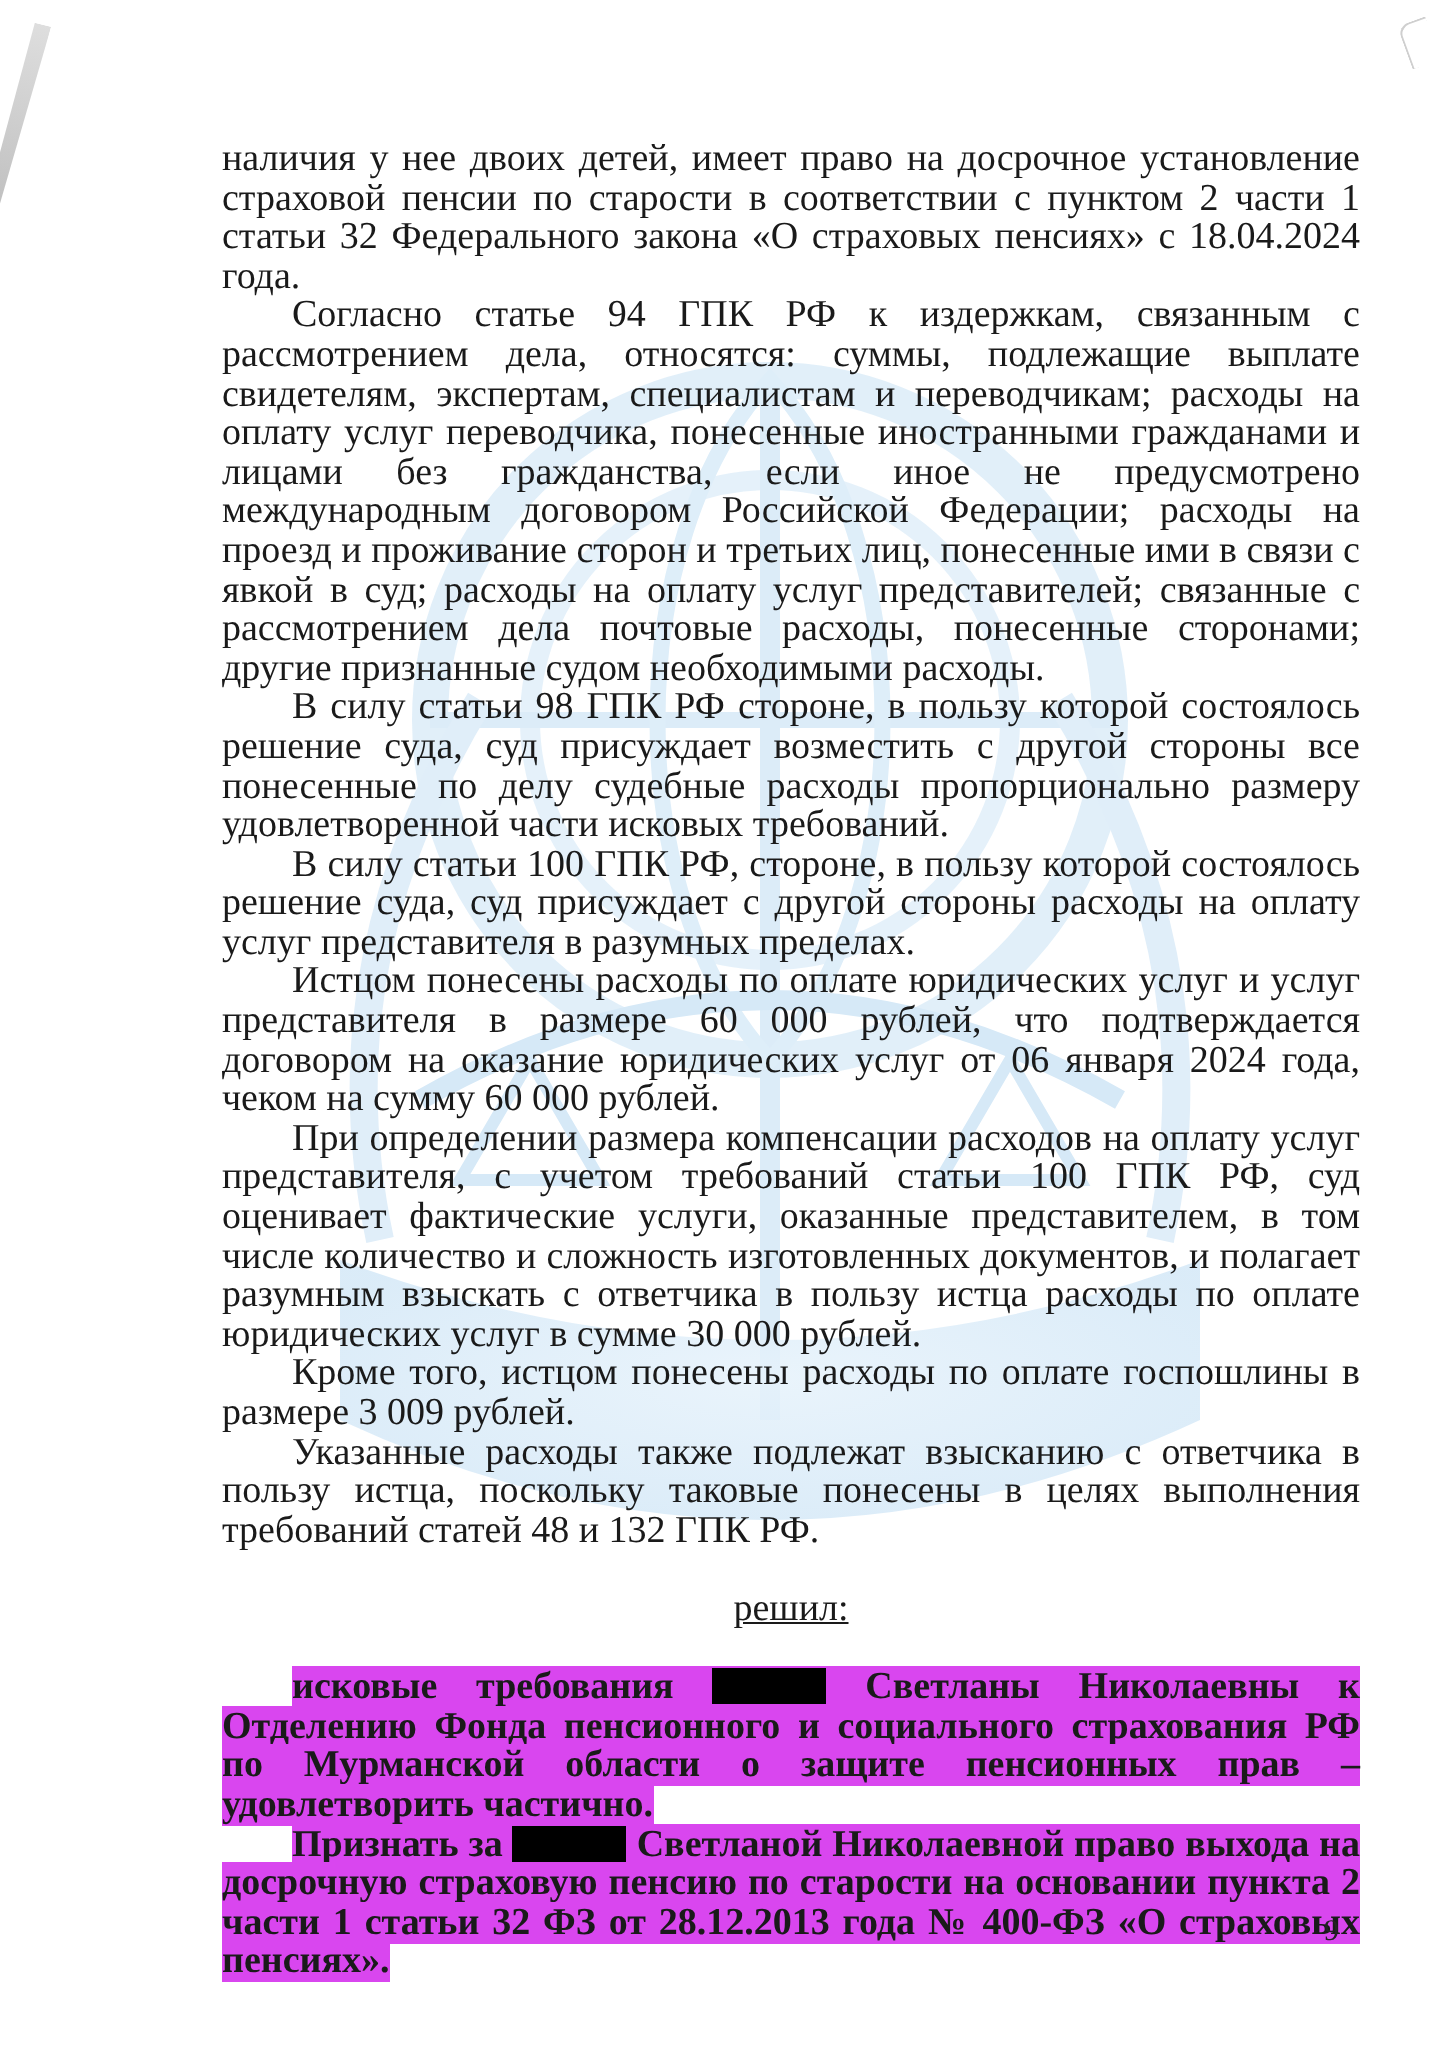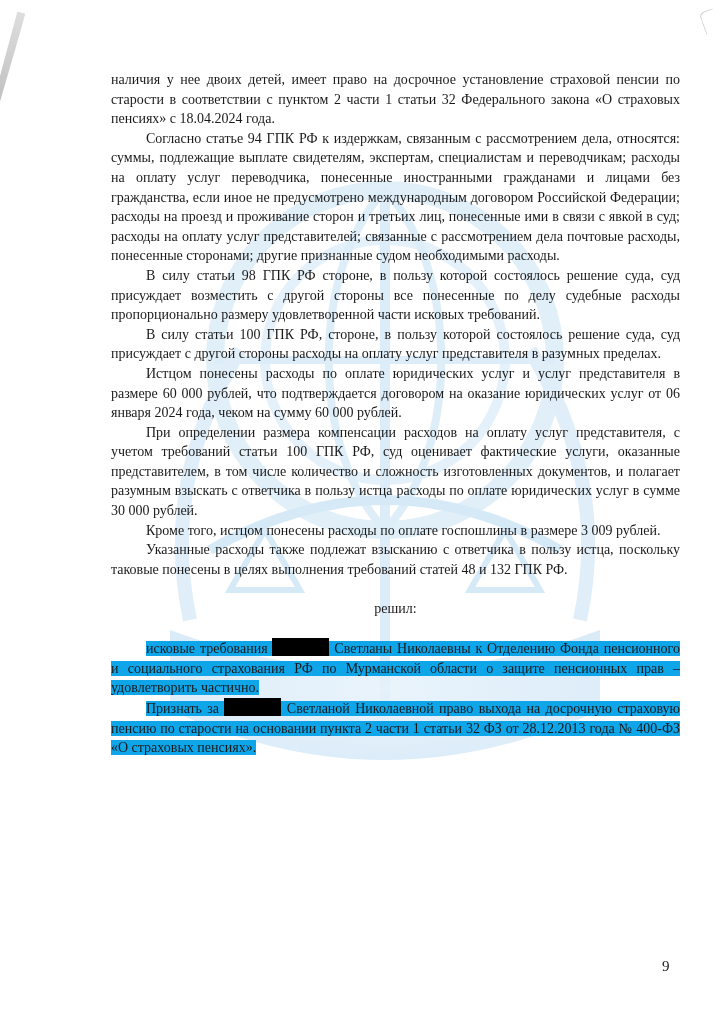--- a/index.html
+++ b/index.html
@@ -17,27 +17,27 @@
     .corner-mark {
       position: absolute; left: 702px; top: 10px; width: 14px; height: 22px;
       border-left: 1px solid #bbb; border-top: 1px solid #bbb; border-radius: 6px 0 0 0;
       transform: rotate(-20deg); opacity: 0.7;
     }
     .watermark {
       position: absolute; left: 150px; top: 150px; width: 470px; height: 660px; pointer-events: none;
     }
     .page-text {
       position: absolute; left: 111px; top: 70px; width: 569px;
-      font-size: 14px; line-height: 19.6px; text-align: justify;
+      font-size: 19px; line-height: 19.6px; text-align: justify;
     }
     .page-text p { margin: 0; }
     .indent { text-indent: 35px; }
-    .center { text-align: center; margin-top: 19.6px !important; }
+    .center { text-align: center; margin-top: 19.6px !important; text-decoration: underline; }
     .gap { height: 19.6px; }
-    .hl { background: #0ea5e9; }
+    .hl { background: #d946ef; font-weight: bold; }
     .redact { display: inline-block; width: 57px; height: 18px; background: #000; vertical-align: -3px; }
     .page-num {
       position: absolute; left: 662px; top: 958px; font-size: 15px;
       font-family: "Liberation Serif", serif; color: #222;
     }
   </style>
 </head>
 <body>
 
 <div class="pen-streak"></div>

